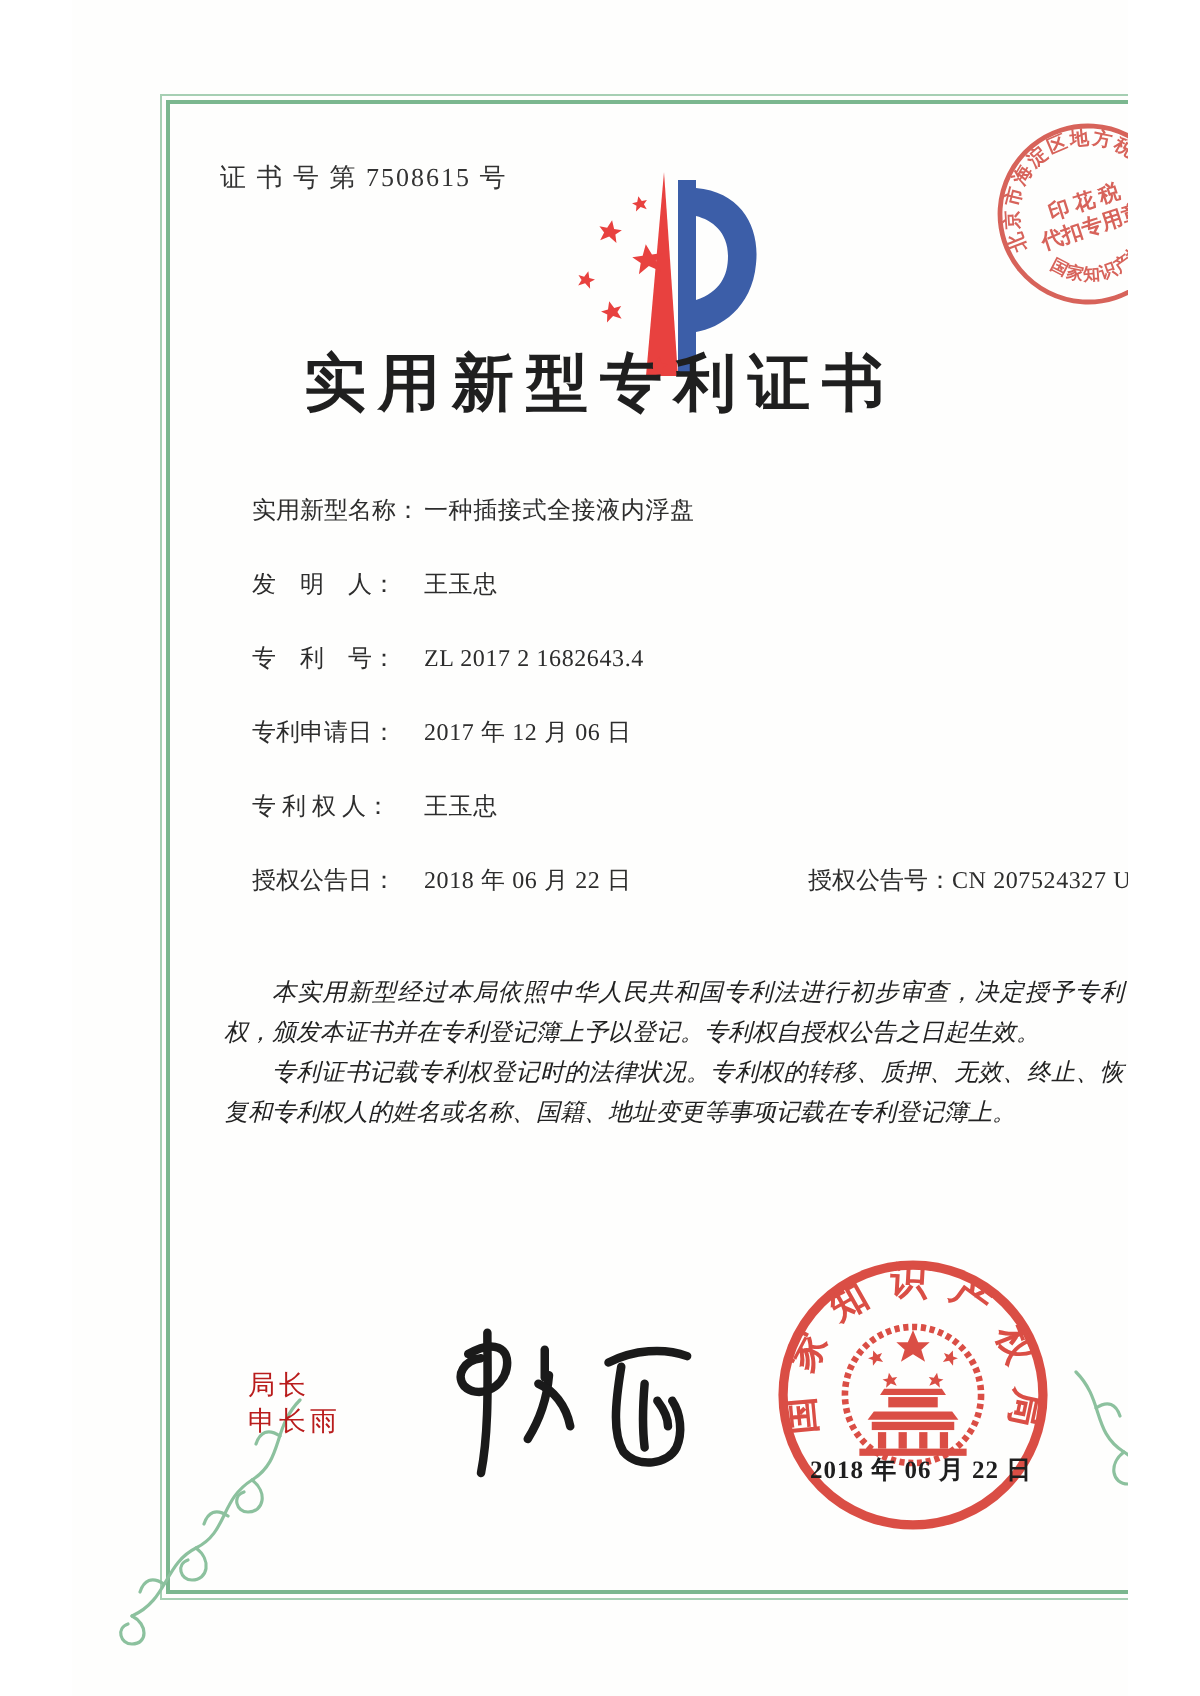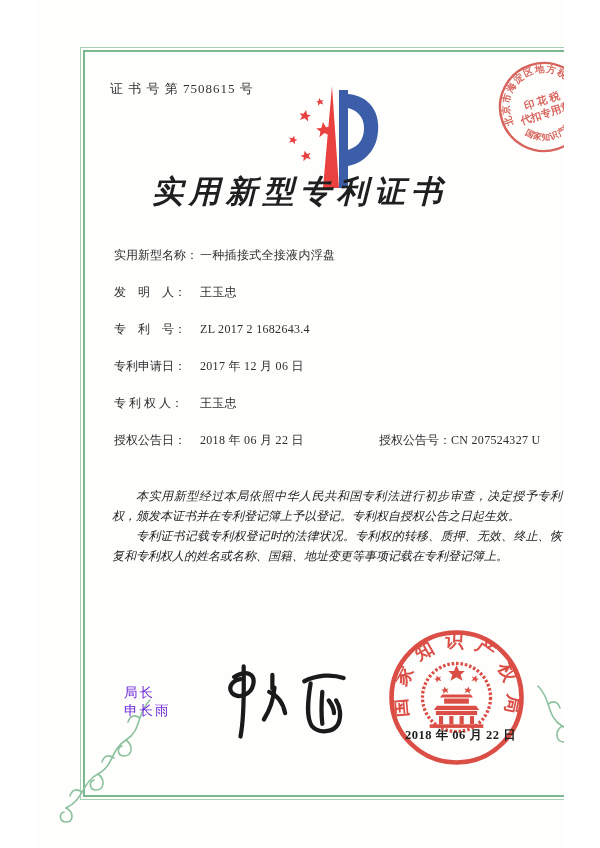--- a/index.html
+++ b/index.html
@@ -11,33 +11,33 @@
   .frame-outer { position:absolute; left:44px; top:47px; width:514px; height:753px;
                  border:1px solid #a6cfb3; z-index:1; }
   .frame-inner { position:absolute; left:2px; top:2px; right:2px; bottom:2px;
                  border:2px solid #7bb78f; }
 
   .cert-no { position:absolute; left:74px; top:80px; font-size:13px; letter-spacing:1px; color:#333; z-index:2; }
 
   .logo { position:absolute; left:240px; top:80px; z-index:2; }
 
   .title { position:absolute; left:0; top:171px; width:100%; text-align:center;
-           font-size:31px; font-weight:700; letter-spacing:6px; color:#1f1f1f; z-index:2;font-style:italic; }
+           font-size:31px; font-weight:700; letter-spacing:6px; color:#1f1f1f; z-index:2; }
 
   .fields { position:absolute; left:78px; top:248px; width:450px; z-index:2; font-size:12px; }
-  .field-row { display:flex; align-items:flex-end; margin-bottom:23px; line-height:14px; position:relative; }
+  .field-row { display:flex; align-items:flex-end; margin-bottom:23px; line-height:14px; position:relative;margin-left:12px; }
   .field-label { width:86px; flex:0 0 86px; color:#2d2d2d; white-space:nowrap; }
   .field-value { color:#2d2d2d; letter-spacing:0.3px; white-space:nowrap; }
-  .grant-no { position:absolute; left:265px; top:0; display:flex; }
+  .grant-no { position:absolute; left:278px; top:0; display:flex; }
 
   .paragraphs { position:absolute; left:76px; top:486px; width:450px; z-index:2;
                 font-size:12px; line-height:20px; font-style:italic; color:#222; text-align:justify; }
   .paragraphs p { text-indent:2em; }
 
-  .signer { position:absolute; left:88px; top:684px; z-index:2; font-size:13.5px; letter-spacing:2px; color:#6d28d9; }
+  .signer { position:absolute; left:88px; top:684px; z-index:2; font-size:13.5px; letter-spacing:2px; color:#b91c1c; }
   .signer .name { }
   .signature { position:absolute; left:172px; top:660px; z-index:3; }
 
   .tax-stamp { position:absolute; left:443px; top:42px; z-index:3; transform:rotate(-18deg); opacity:0.92; }
   .cnipa-seal { position:absolute; left:338px; top:615px; z-index:3; opacity:0.95; }
   .seal-date { position:absolute; left:369px; top:727px; z-index:4; font-size:12.5px;
                letter-spacing:0.5px; color:#1e1e1e; font-weight:700; }
 
   .ornament { position:absolute; z-index:2; }
   .ornament-bl { left:18px; top:696px; }

